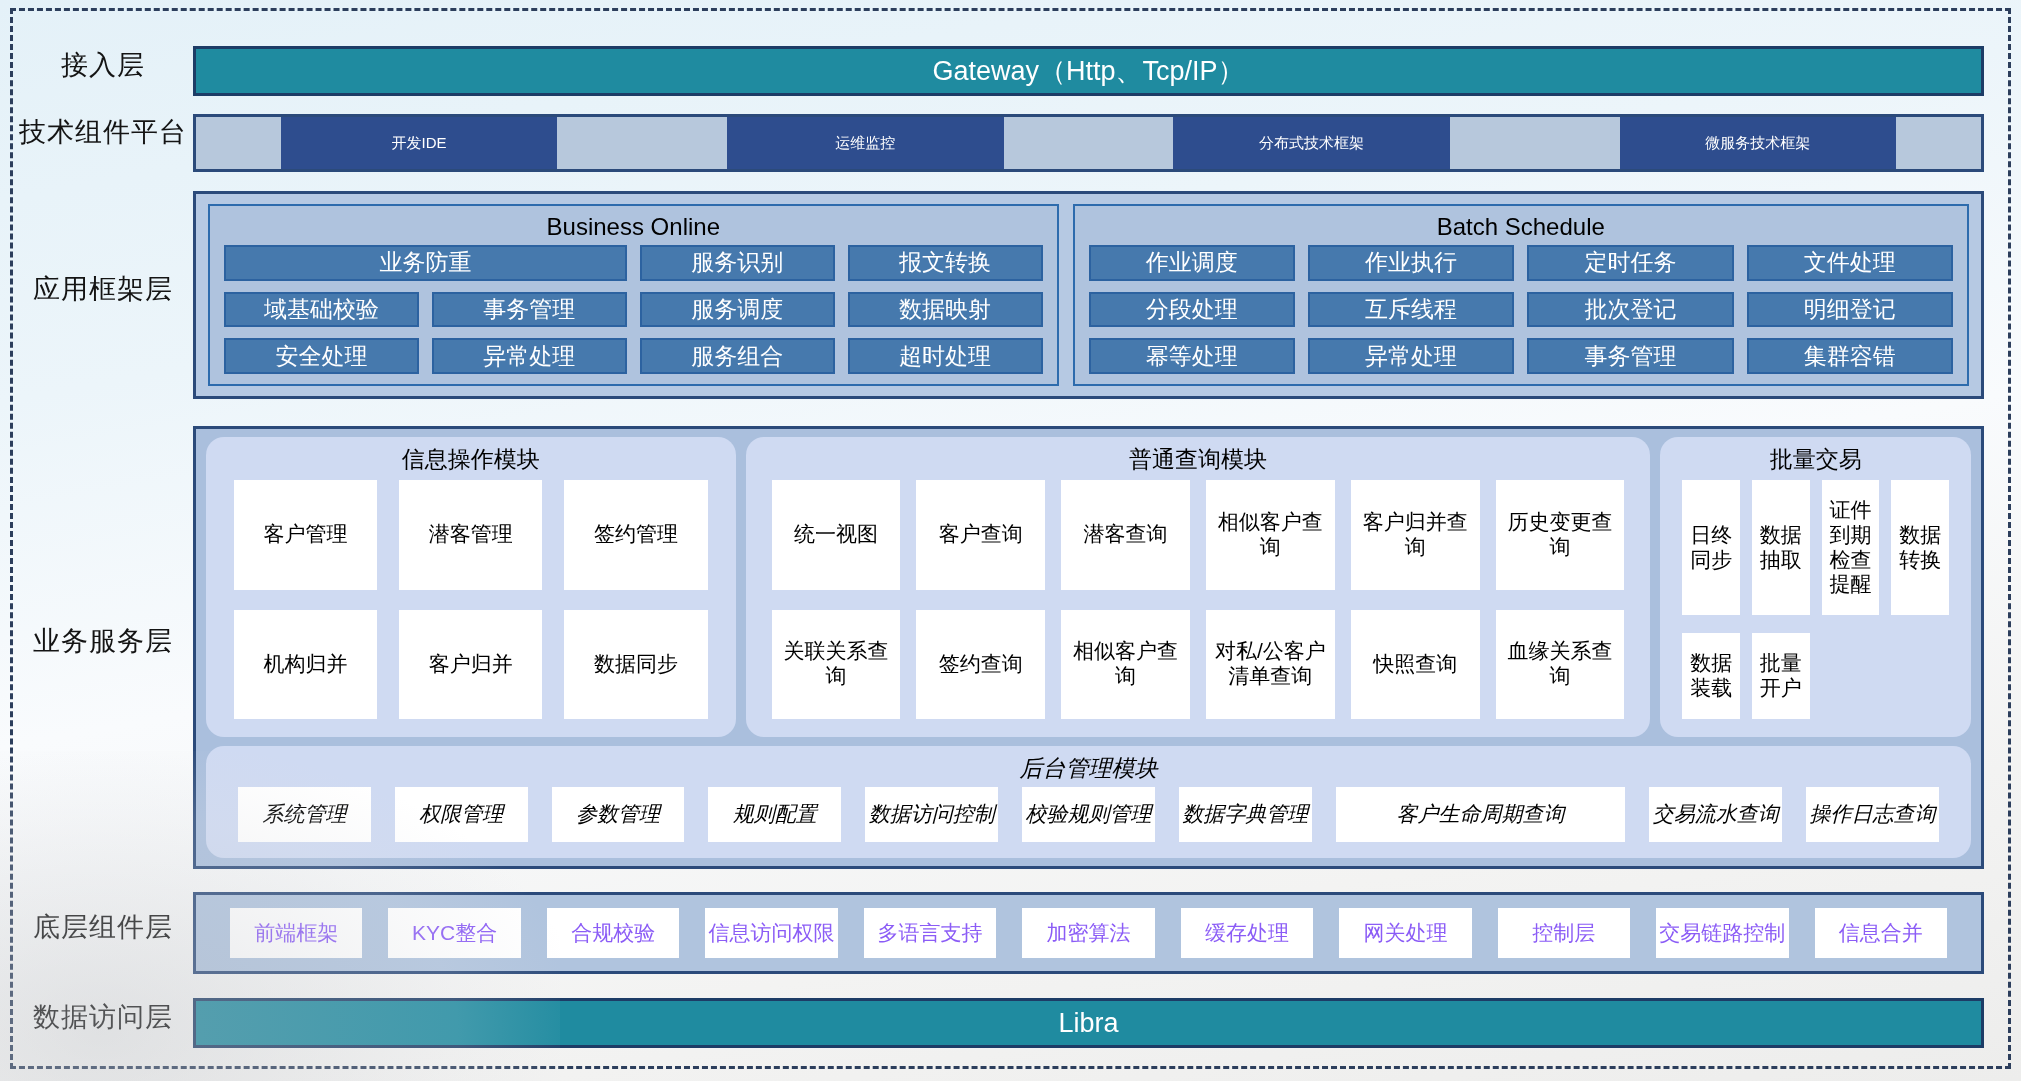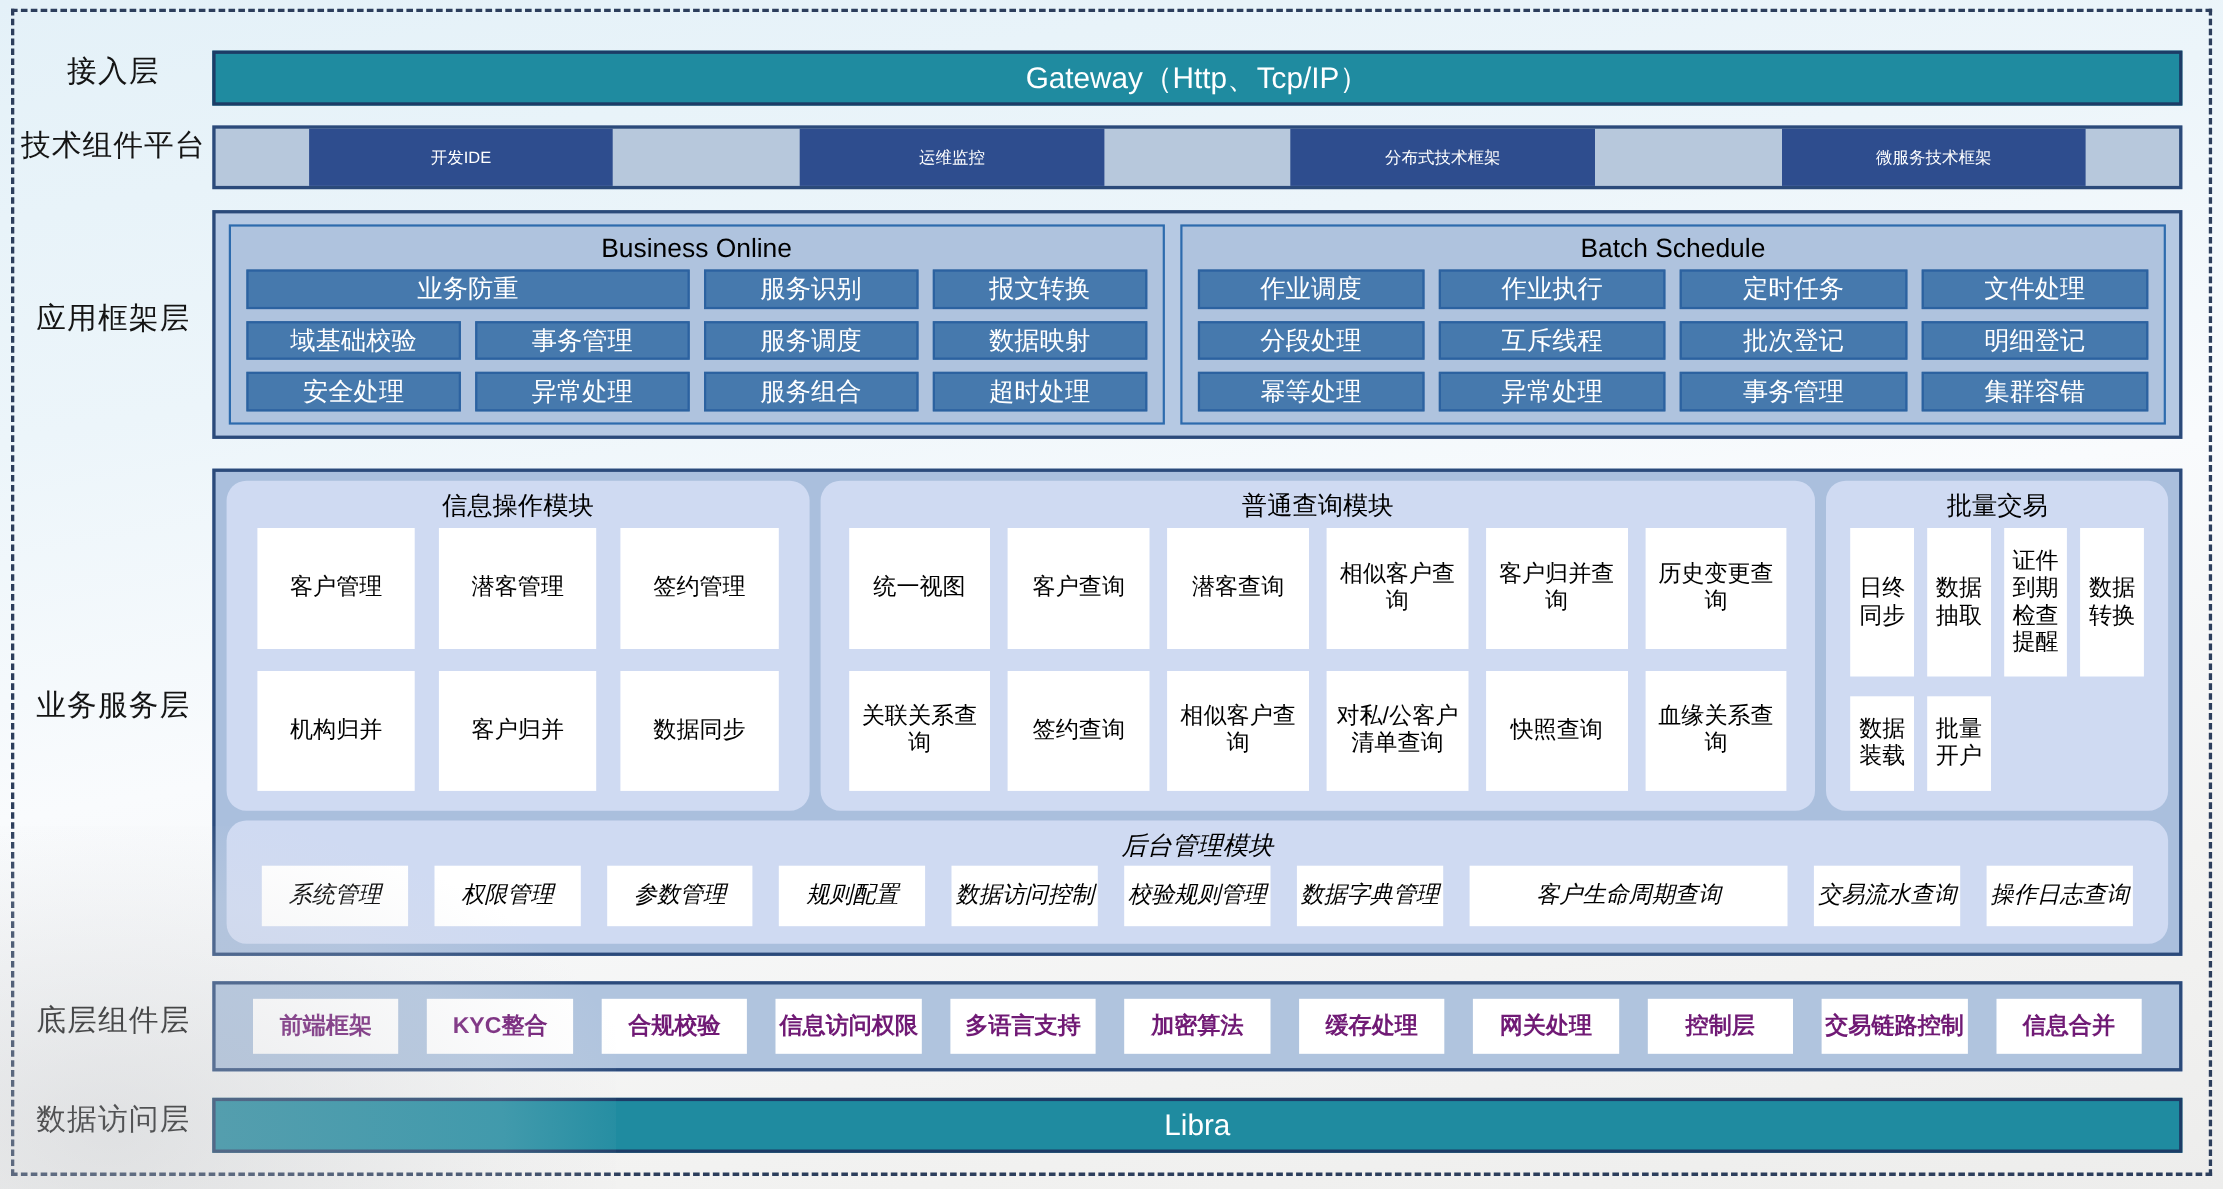--- a/index.html
+++ b/index.html
@@ -83,21 +83,21 @@
     background:#fff;display:flex;align-items:center;justify-content:center;
     text-align:center;font-size:21px;color:#000;line-height:1.18;padding:2px 3px;
   }
   .base-panel{
     flex:1;background:#b0c4de;border:3px solid #2b4a7a;
     display:grid;grid-template-columns:repeat(11,1fr);gap:0 26px;
     padding:13px 34px;box-sizing:border-box;
   }
   .base-panel .item{
     background:#fff;display:flex;align-items:center;justify-content:center;
-    text-align:center;font-size:21px;color:#701a75;line-height:1.18;padding:2px 3px;font-weight:bold;
+    text-align:center;font-size:21px;color:#8b5cf6;line-height:1.18;padding:2px 3px;
   }
 </style>
 </head>
 <body>
 
 <div class="frame">
 
   <div class="row r1">
     <div class="row-label">接入层</div>
     <div class="row-content">

